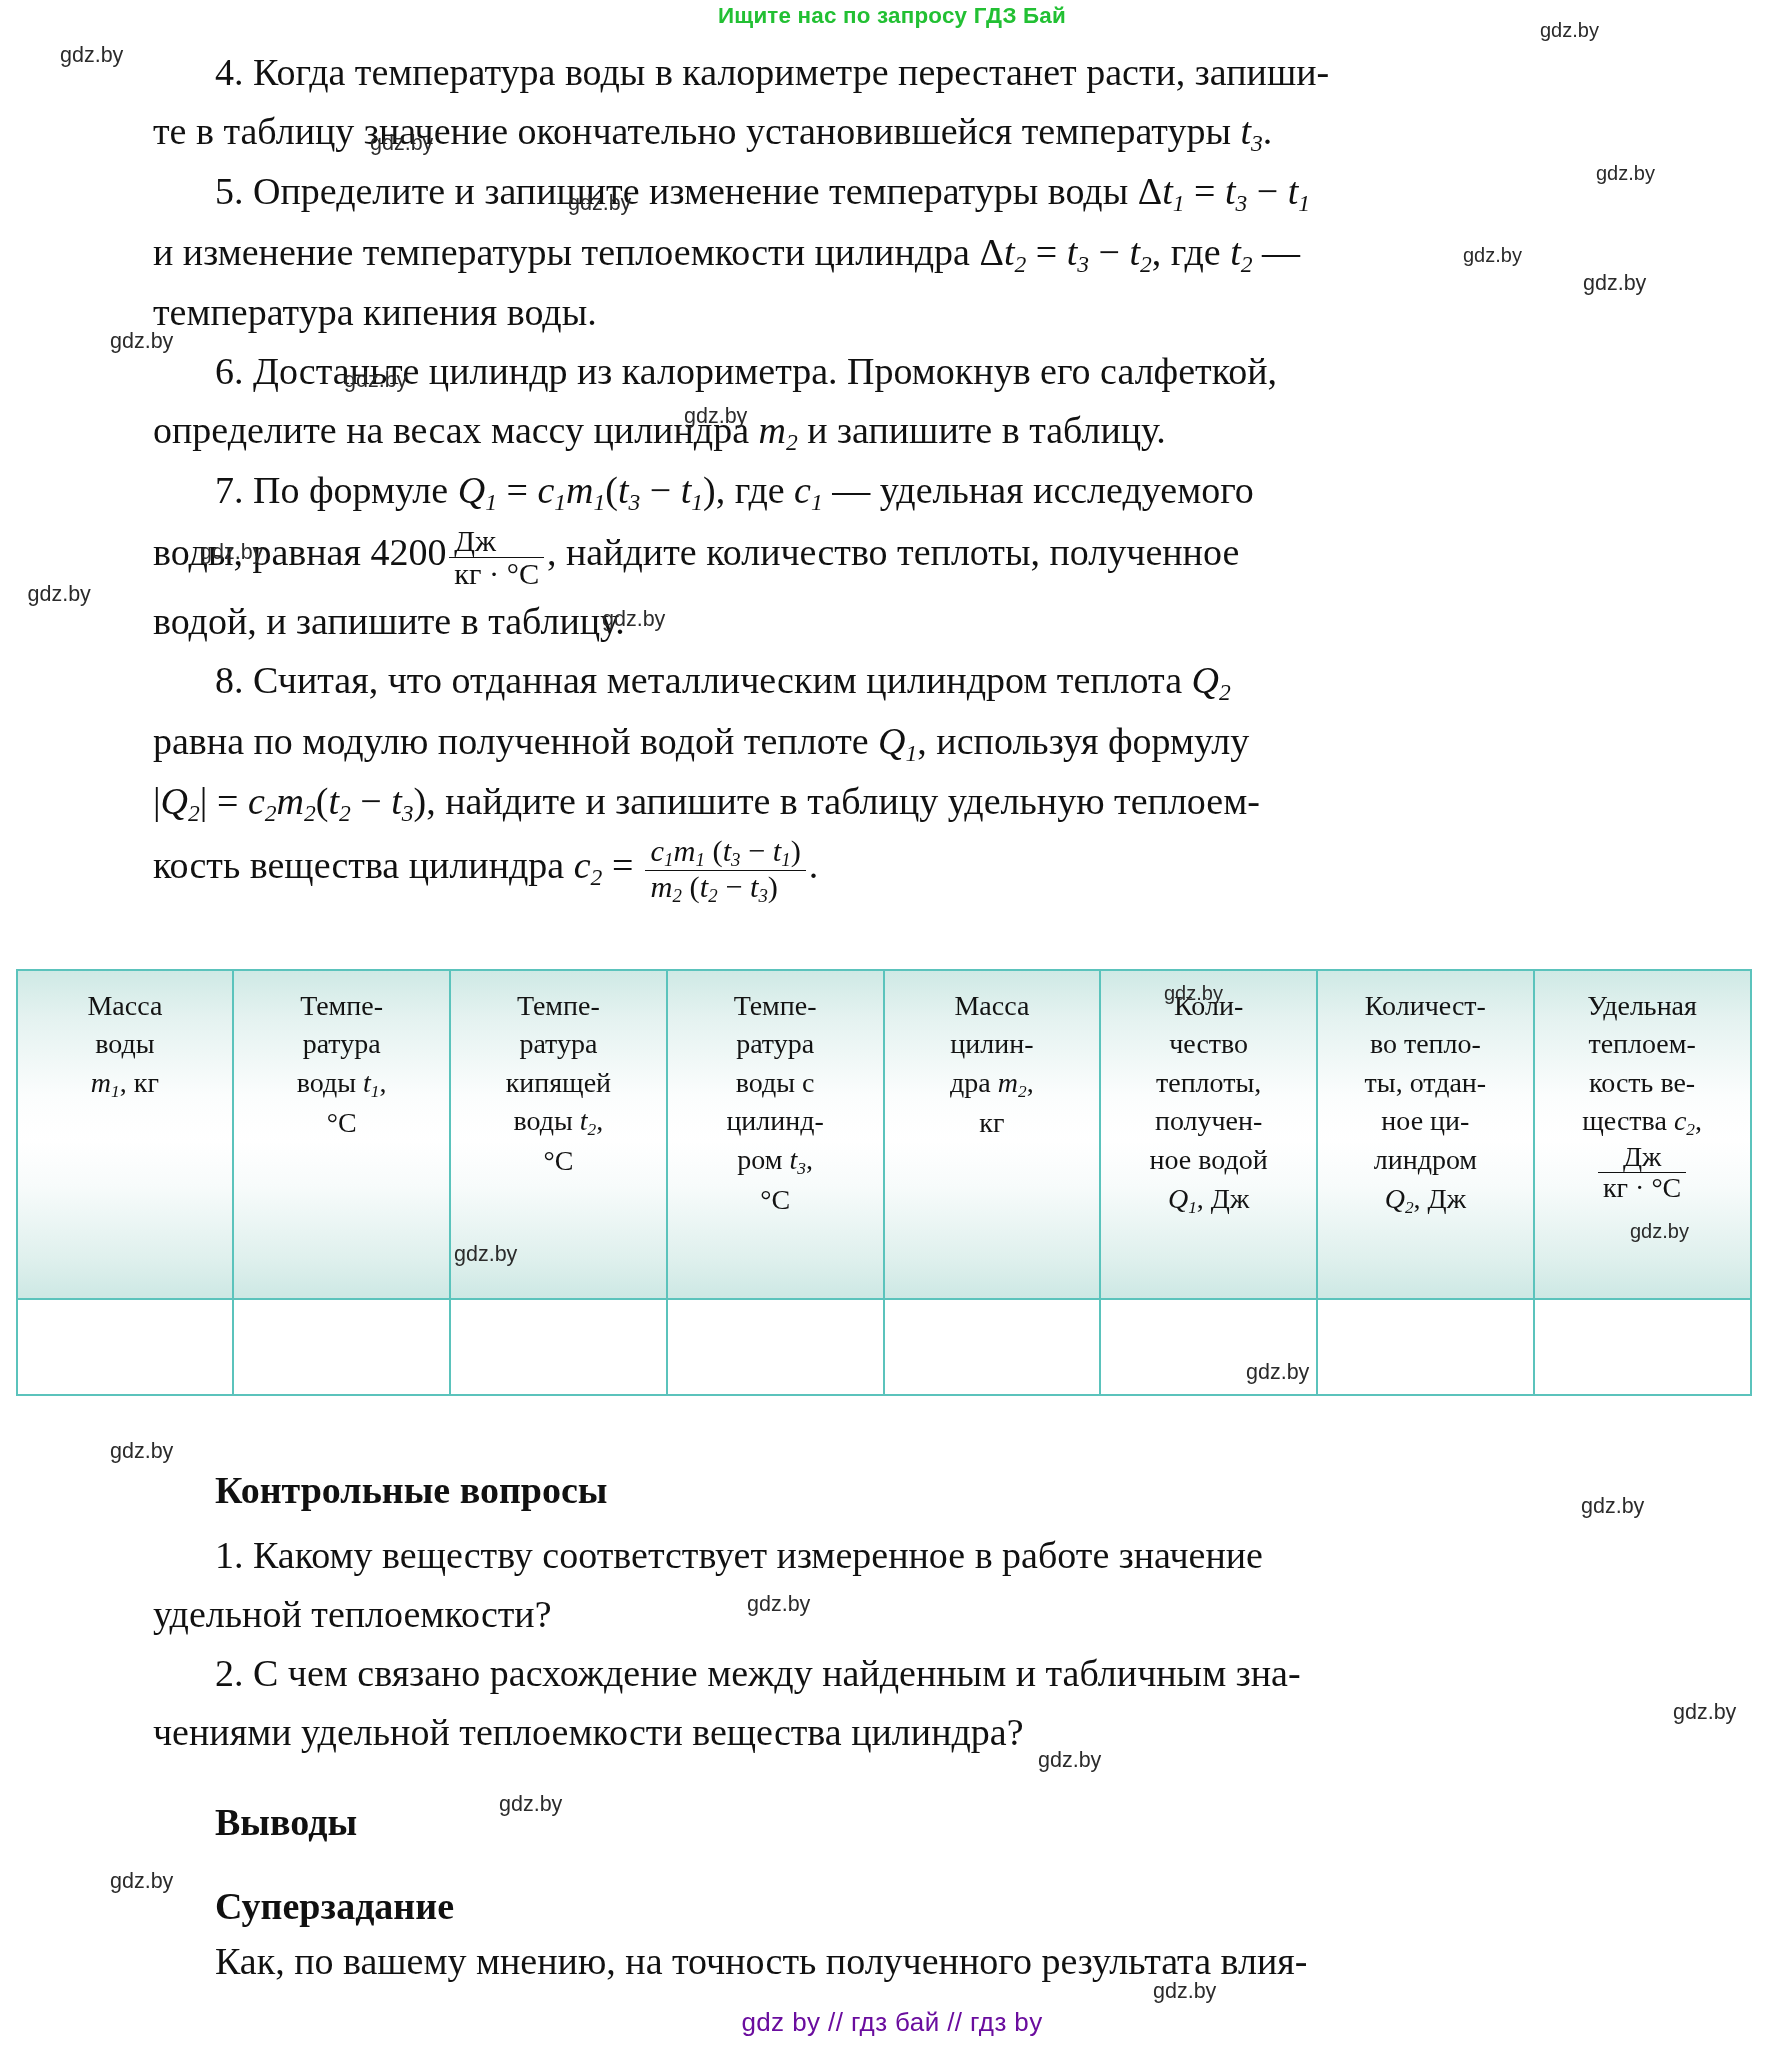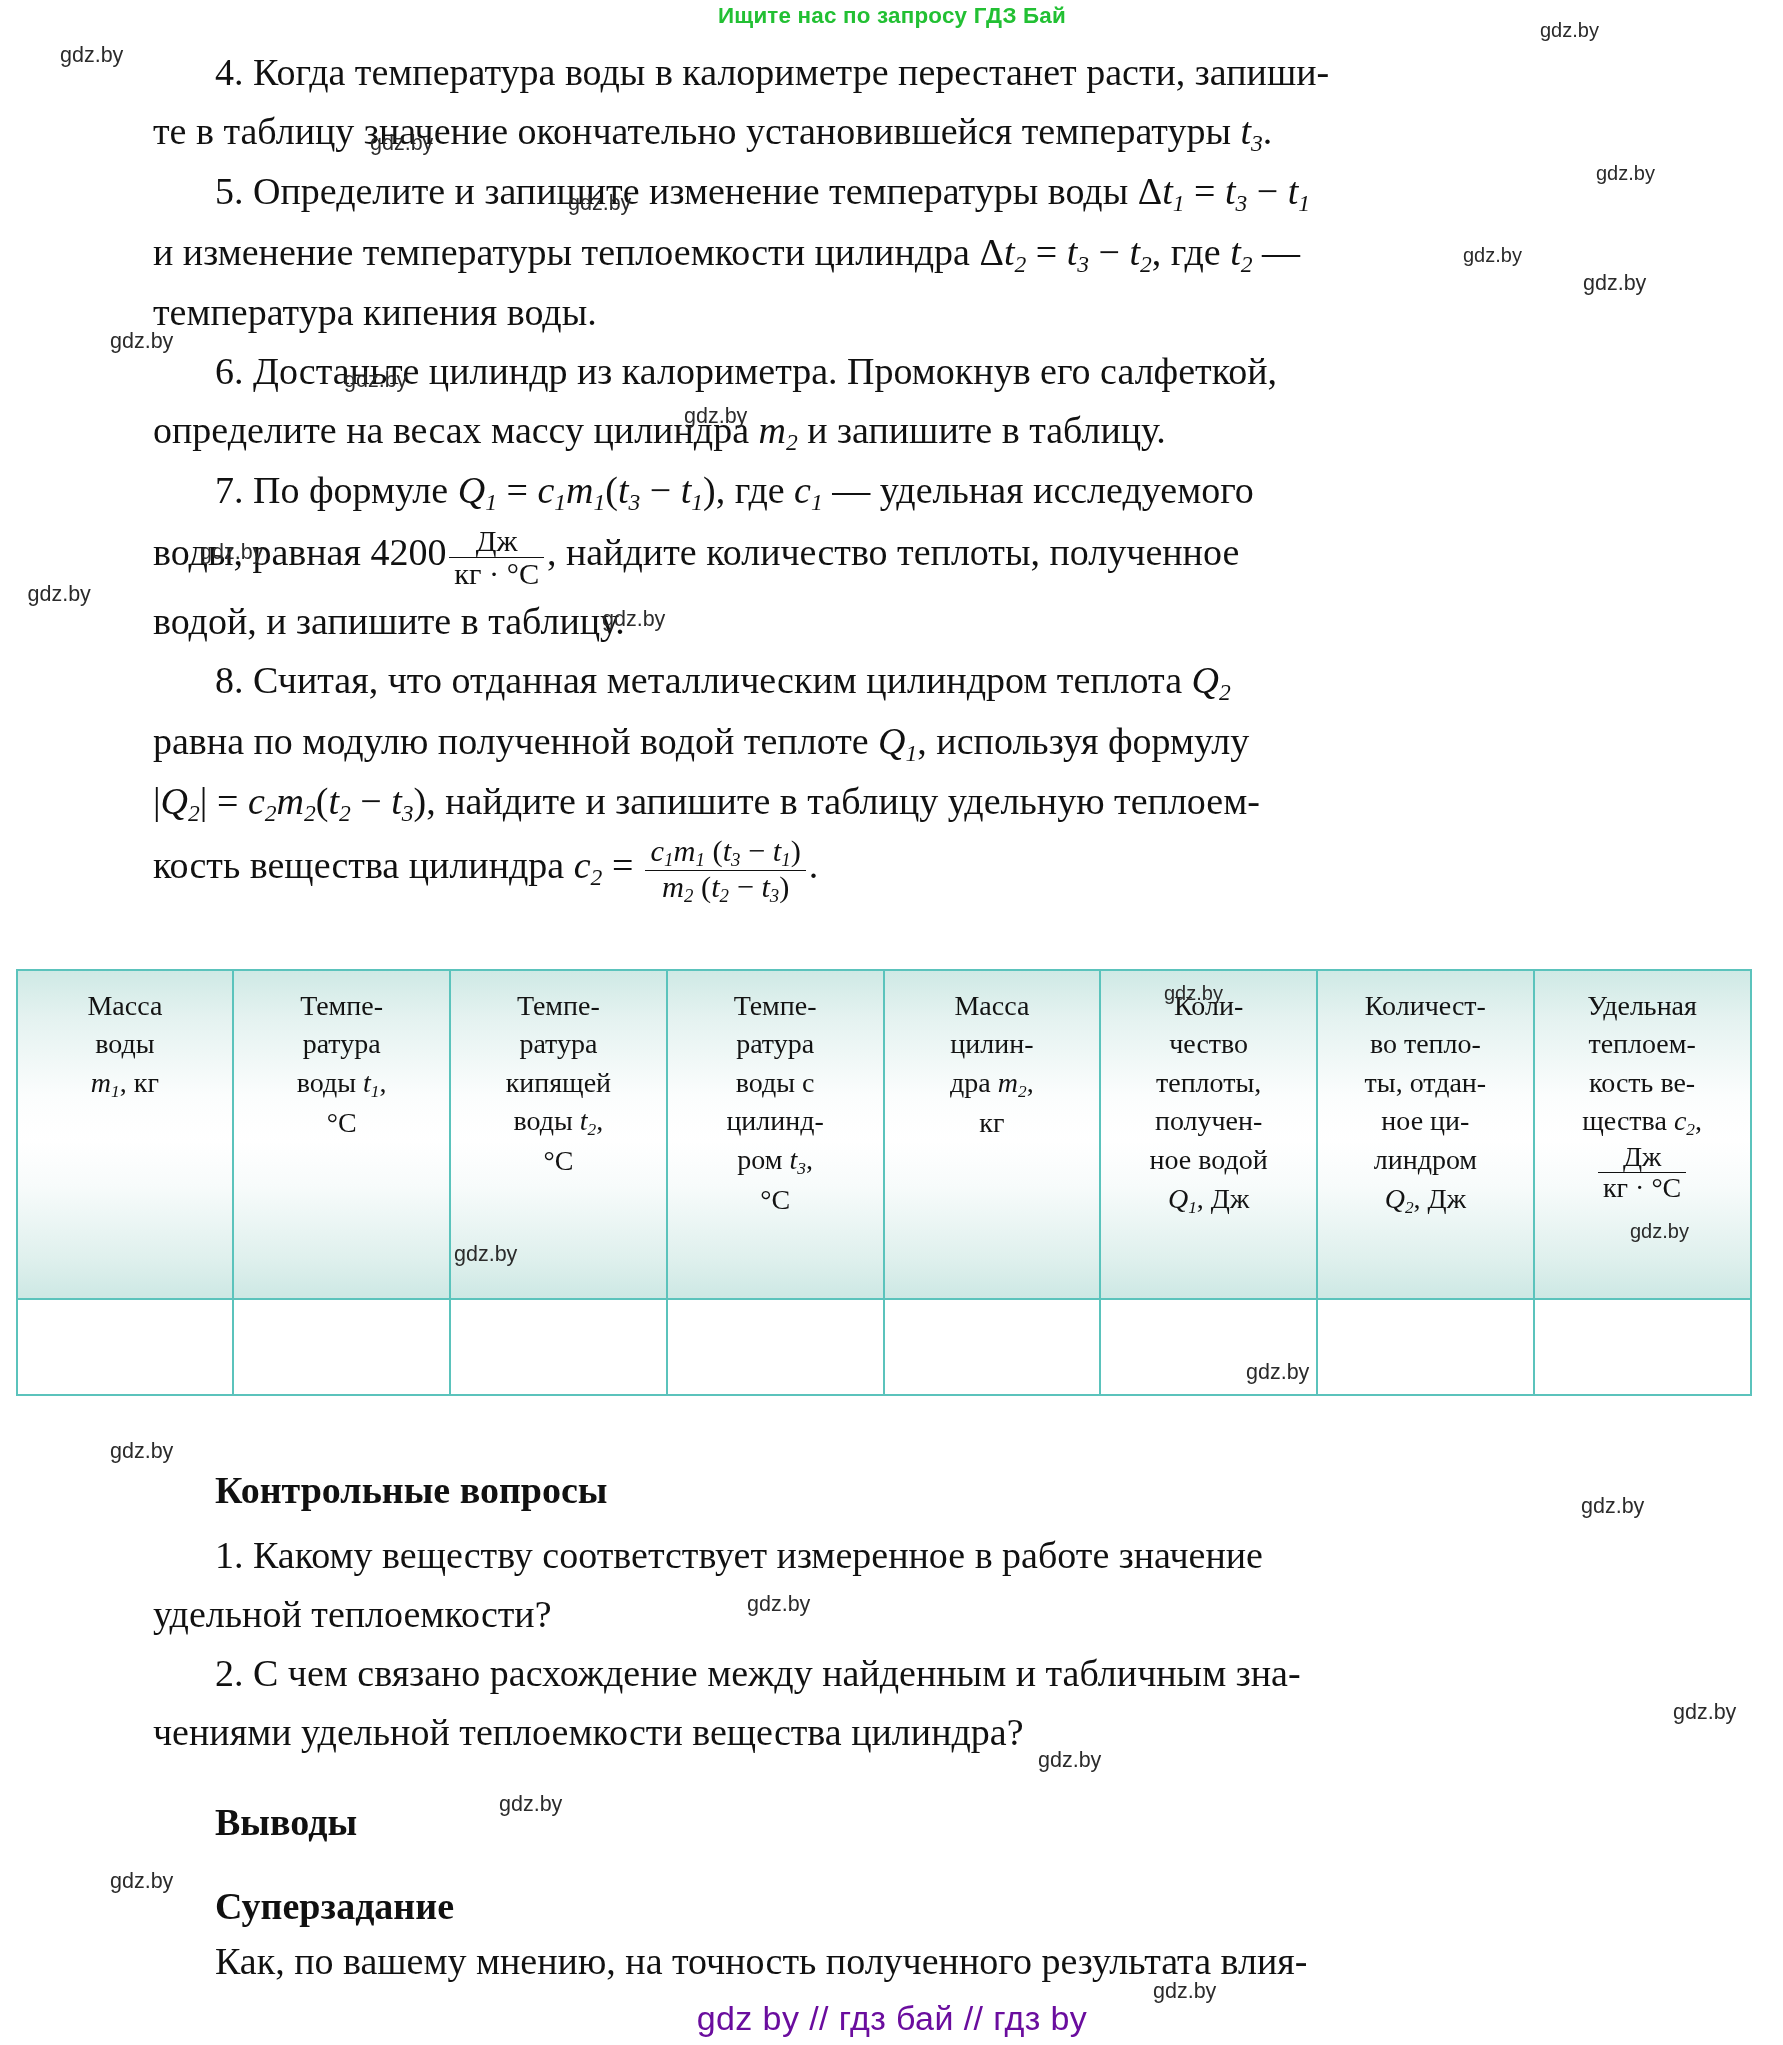--- a/index.html
+++ b/index.html
@@ -45,21 +45,20 @@
   p.para.cont { text-indent: 0; }
   p.para.last-line { text-align: left; }
 
   i, .it { font-style: italic; }
   sub { font-size: 0.62em; vertical-align: -0.28em; font-style: italic; }
 
   
   .frac {
     display: inline-block;
     vertical-align: -0.52em;
-    text-align: center;
     font-size: 0.72em;
     line-height: 1.06;
     margin: 0 2.6px;
     font-style: normal;
   }
   .frac > .num { display: block; padding: 0 5.2px; }
   .frac > .den { display: block; border-top: 1.7px solid #111; padding: 0 5.2px; }
 
   .frac.big { font-size: 0.8em; vertical-align: -0.62em; }
 
@@ -105,21 +104,21 @@
     padding-left: 62px;
     color: #111;
   }
 
   
   .footer-note {
     position: absolute;
     bottom: 6.9px; left: 0; width: 100%;
     text-align: center;
     font-family: "Liberation Sans", sans-serif;
-    font-size: 34px;
+    font-size: 26px;
     color: #6a0d9e;
     letter-spacing: 0.4px;
   }
 
   
   .wm {
     position: absolute;
     font-family: "Liberation Sans", sans-serif;
     font-size: 21.5px;
     color: #2b2b2b;

